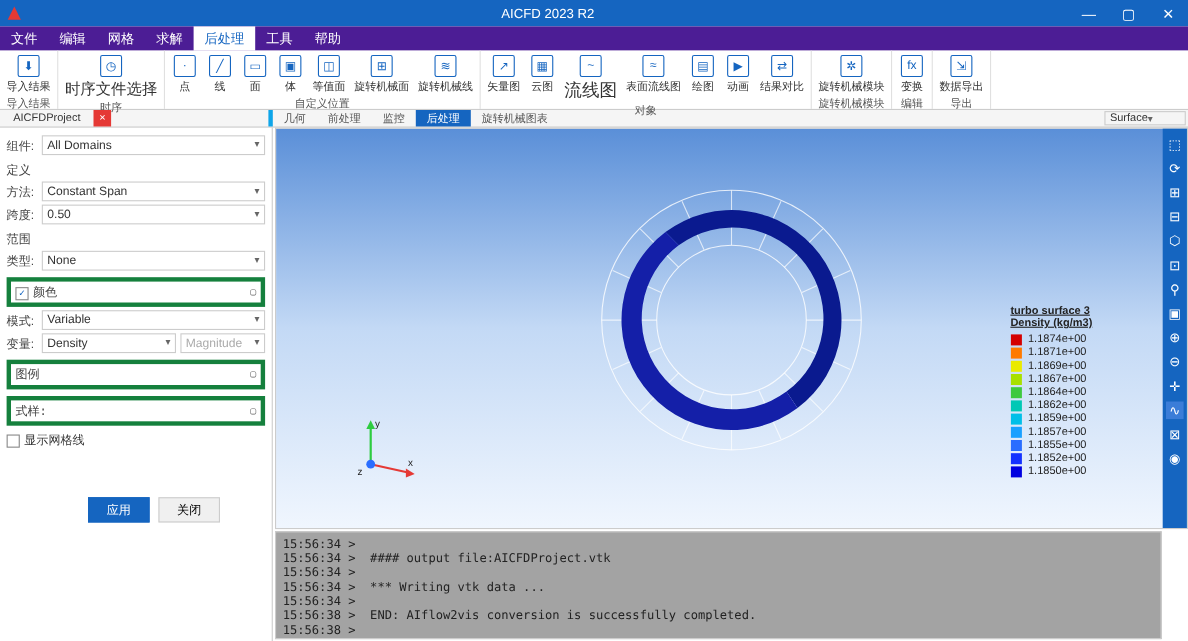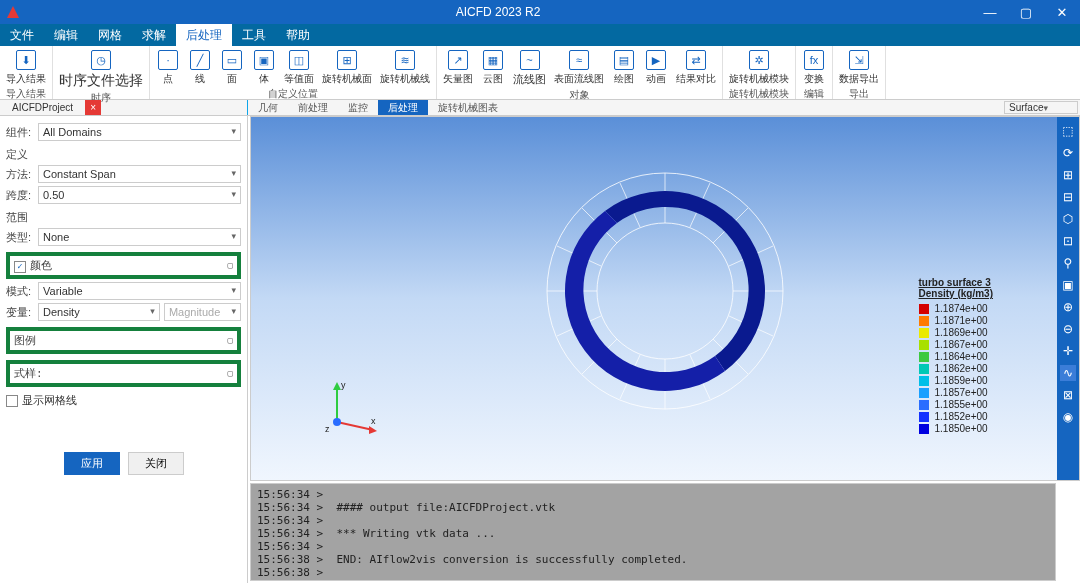--- a/index.html
+++ b/index.html
@@ -2,44 +2,44 @@
 <html><head>
 <meta charset="utf-8">
 <style>
 * { margin: 0; padding: 0; box-sizing: border-box; }
 body { font-family: "Segoe UI", Arial, sans-serif; font-size: 11px; background: #fff; width: 1080px; height: 583px; overflow: hidden; color: #333; }
 .titlebar { background: #1565c0; height: 24px; display: flex; align-items: center; color: #fff; }
 .titlebar .logo { width: 22px; height: 22px; display: flex; align-items: center; justify-content: center; margin-left: 2px;}
 .titlebar .title { flex: 1; text-align: center; font-size: 12px; }
 .winctrls { display: flex; }
 .winctrls div { width: 36px; height: 24px; display: flex; align-items: center; justify-content: center; font-size: 13px; cursor: pointer;}
-.menubar { background: #0369a1; height: 22px; display: flex; align-items:center; color:#fff; font-size: 12px;}
+.menubar { background: #4c1d95; height: 22px; display: flex; align-items:center; color:#fff; font-size: 12px;}
 .menubar span { padding: 0 10px; cursor:pointer; height:22px; line-height:22px;}
 .menubar span.active { background:#fff; color:#1565c0;}
 .ribbon { background:#fff; border-bottom:1px solid #ccc; height:54px; display:flex; }
 .rgroup { border-right:1px solid #e0e0e0; padding: 2px 6px; display:flex; flex-direction:column; justify-content:space-between;}
 .rbuttons { display:flex; gap:8px; align-items:flex-start; padding-top:2px;}
 .rbtn { display:flex; flex-direction:column; align-items:center; gap:2px; color:#1565c0; font-size:10px; min-width:24px; cursor:pointer;}
 .rbtn .ricon { width:20px; height:20px; border:1px solid #1565c0; border-radius:2px; display:flex; align-items:center; justify-content:center; font-size:11px;}
 .rlabel { text-align:center; font-size:10px; color:#555; padding:1px 0;}
 .tabline { height:16px; display:flex; background:#f5f5f5; border-bottom:1px solid #ccc; font-size:10px;}
-.tabline .sidetabs { width:248px; display:flex; gap:0; border-right:1px solid #0ea5e9;}
+.tabline .sidetabs { width:248px; display:flex; gap:0; border-right:4px solid #0ea5e9;}
 .tabline .sidetabs span { padding:1px 6px; display:flex; align-items:center; gap:3px;}
 .tabline .viewtabs { display:flex; flex:1;}
 .tabline .viewtabs span { padding:1px 10px; cursor:pointer; color:#555;}
 .tabline .viewtabs span.active { background:#1565c0; color:#fff;}
 .tabline .rightfilter { width:74px; border:1px solid #ccc; margin:1px 2px; padding:0 4px; display:flex; align-items:center;}
 .main { display:flex; height:calc(583px - 24px - 22px - 54px - 16px);}
 .sidebar { width:248px; border-right:1px solid #ccc; padding:4px 6px; font-size:11px; overflow:hidden;}
 .formrow { display:flex; align-items:center; margin:3px 0;}
 .formrow label { width:32px; color:#444;}
 .sel { flex:1; border:1px solid #ccc; padding:2px 4px; background:#fff; display:flex; justify-content:space-between; }
 .section { color:#444; margin:6px 0 2px 0; display:flex; justify-content:space-between; align-items:center;}
 .section.boxed { border:4px solid #15803d; padding:2px 4px;font-family:Liberation Mono, monospace;}
-.btnrow { display:flex; gap:8px; justify-content:center; margin-top:auto; padding:8px 0; position:absolute; bottom:100px; left:0; width:248px;}
+.btnrow { display:flex; gap:8px; justify-content:center; margin-top:auto; padding:8px 0; position:absolute; bottom:100px; left:16px; width:248px;}
 .btnrow button { border:1px solid #ccc; background:#f0f0f0; padding:3px 16px; font-size:11px; cursor:pointer;}
 .btnrow button.primary { background:#1565c0; color:#fff; border-color:#1565c0;}
 .viewport { flex:1; position:relative; display:flex; flex-direction:column;}
 .canvas3d { flex:1; background: linear-gradient(180deg, #5a8fd8 0%, #c3d9f5 50%, #f0f6fe 100%); position:relative; border:1px solid #ccc; margin-left:2px;}
 .legend { position:absolute; right:86px; top:160px; font-size:10px; color:#222;}
 .legend .ltitle { font-weight:bold; margin-bottom:4px;text-decoration:underline;}
 .legend .lrow { display:flex; align-items:center; gap:6px; margin:1px 0;}
 .legend .swatch { width:10px; height:10px;}
 .sidetools { position:absolute; right:0; top:0; width:22px; background:#1565c0; height:100%; display:flex; flex-direction:column; align-items:center; gap:6px; padding-top:6px;}
 .sidetools div { width:16px; height:16px; color:#fff; font-size:12px; display:flex; align-items:center; justify-content:center; cursor:pointer;}
@@ -133,21 +133,21 @@
         <div class="rbtn">
           <div class="ricon">↗</div>
           <div style="color: rgb(51, 51, 51); font-size: 10px;">矢量图</div>
         </div>
         <div class="rbtn">
           <div class="ricon">▦</div>
           <div style="color: rgb(51, 51, 51); font-size: 10px;">云图</div>
         </div>
         <div class="rbtn">
           <div class="ricon">~</div>
-          <div style="color: rgb(51, 51, 51); font-size: 11px;">流线图</div>
+          <div style="color: rgb(51, 51, 51); font-size: 16px;">流线图</div>
         </div>
         <div class="rbtn">
           <div class="ricon">≈</div>
           <div style="color: rgb(51, 51, 51); font-size: 10px;">表面流线图</div>
         </div>
         <div class="rbtn">
           <div class="ricon">▤</div>
           <div style="color: rgb(51, 51, 51); font-size: 10px;">绘图</div>
         </div>
         <div class="rbtn">

